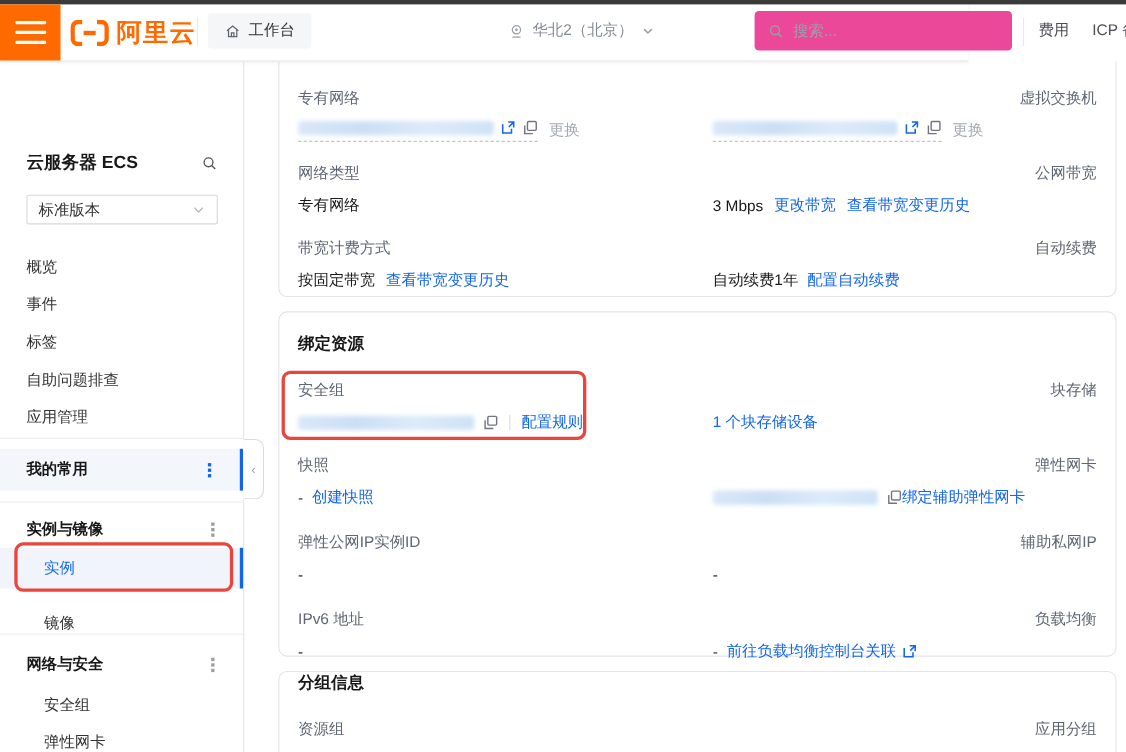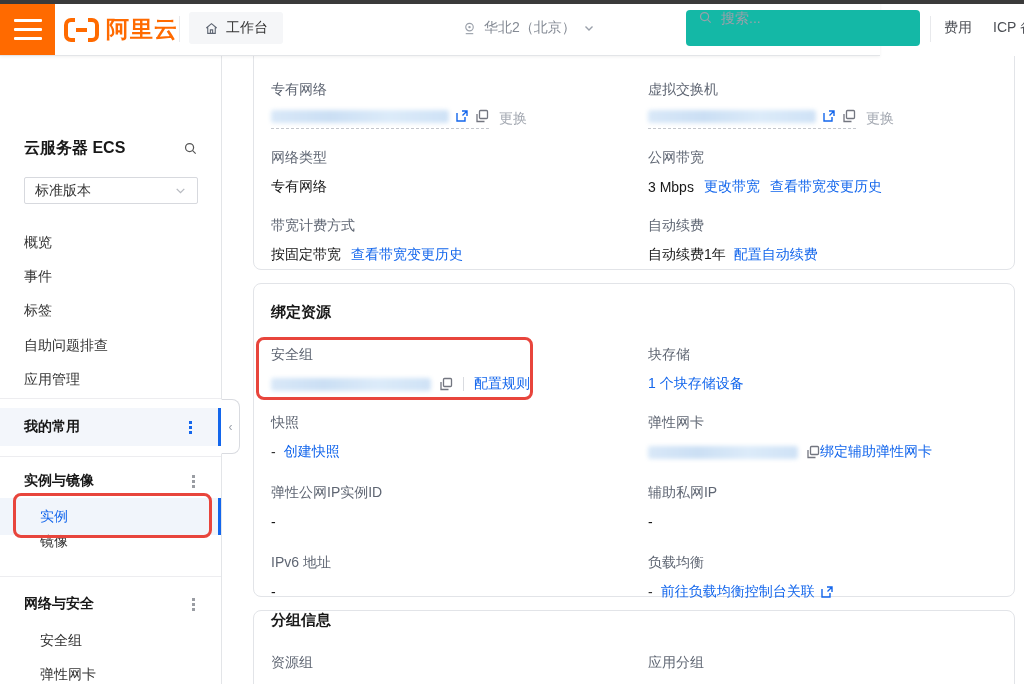--- a/index.html
+++ b/index.html
@@ -18,22 +18,22 @@
   .lb { width:11px; height:24px; border:4px solid #ff6a00; }
   .lb.l { border-right:none; border-radius:7px 0 0 7px; }
   .lb.r { border-left:none; border-radius:0 7px 7px 0; }
   .ldash { width:11px; height:4px; background:#ff6a00; margin:0 1px; }
   .logo-text { color:#ff6a00; font-size:23px; font-weight:bold; letter-spacing:1px; }
   .v-div { position:absolute; top:16px; width:1px; height:26px; background:#e8e9ec; }
   #workbench { position:absolute; left:189px; top:12px; height:32px; background:#f5f6f8; border-radius:3px;
     display:flex; align-items:center; gap:7px; padding:0 15px; color:#333; cursor:pointer; }
   .nav-item { position:absolute; top:12px; height:32px; display:flex; align-items:center; gap:7px;
     color:#848a94; cursor:pointer; }
-  #search-wrap { position:absolute; left:686px; top:10px; width:234px; height:36px; background:#14b8a6;
-    border-radius:4px; display:flex; align-items:flex-start; padding:0 12px; gap:8px; }
+  #search-wrap { position:absolute; left:686px; top:10px; width:234px; height:36px; background:#ec4899;
+    border-radius:4px; display:flex; align-items:center; padding:0 12px; gap:8px; }
   #search-wrap input { border:none; outline:none; background:transparent; font-size:14px; width:170px;
     color:#333; font-family:inherit; }
   #search-wrap input::placeholder { color:#9aa0aa; }
   .top-link { position:absolute; top:19px; color:#4c4f55; cursor:pointer; white-space:nowrap; }
 
   
   #sidebar { position:absolute; left:0; top:56px; width:222px; height:628px; background:#fff;
     border-right:1px solid #e3e5e8; z-index:10; }
   #sb-title-row { position:absolute; left:24px; top:82px; width:174px; display:flex;
     justify-content:space-between; align-items:center; }
@@ -64,21 +64,21 @@
   #content { position:absolute; left:223px; top:56px; width:801px; height:628px; background:#fff;
     overflow:hidden; }
   .card { position:absolute; left:30px; width:762px; background:#fff; border:1px solid #e2e4e8;
     border-radius:8px; }
   #card-overview { top:-17px; height:231px; padding:41px 17px 0; }
   #card-bound { top:227px; height:314px; padding:0 17px; }
   #card-group { top:554px; height:170px; padding:0 17px; }
   .card-title { font-size:15px; font-weight:600; color:#181818; }
   .frow { display:flex; }
   .fcell { width:378px; }
-  .fcell.right { width:350px; }
+  .fcell.right { width:350px;text-align:right; }
   .flabel { color:#5f6673; margin-bottom:9px; height:19px; }
   .fvalue { color:#181818; height:20px; display:flex; align-items:center; }
   .link { color:#1366ec; cursor:pointer; text-decoration:none; }
   .gray-link { color:#a3a8b1; cursor:pointer; }
   .blur-bar { display:inline-block; height:13px; border-radius:3px;
     background:linear-gradient(90deg,#d9e8f8,#cbdff4,#dcebf9,#cfe2f6); filter:blur(2px); }
   .dashed-wrap { display:inline-flex; align-items:center; gap:6px; border-bottom:1px dashed #c3c6cc;
     padding-bottom:5px; }
   .icon-btn { display:inline-flex; cursor:pointer; }
   .mini-div { width:1px; height:14px; background:#d9dbe0; margin:0 10px; }
@@ -191,21 +191,21 @@
     <span class="hdr">实例与镜像</span>
     <span class="dots gray">
         <span></span>
         <span></span>
         <span></span>
       </span>
   </div>
   <div id="item-instance">
     <span>实例</span>
   </div>
-  <div class="sb-item sb-sub" style="top:471px;">
+  <div class="sb-item sb-sub" style="top:496px;">
     <span>镜像</span>
     </div>
 
   <div class="sb-divider" style="top:520px;"></div>
 
   <div class="sb-group-row" style="top:529px;">
     <span class="hdr">网络与安全</span>
     <span class="dots gray">
         <span></span>
         <span></span>

